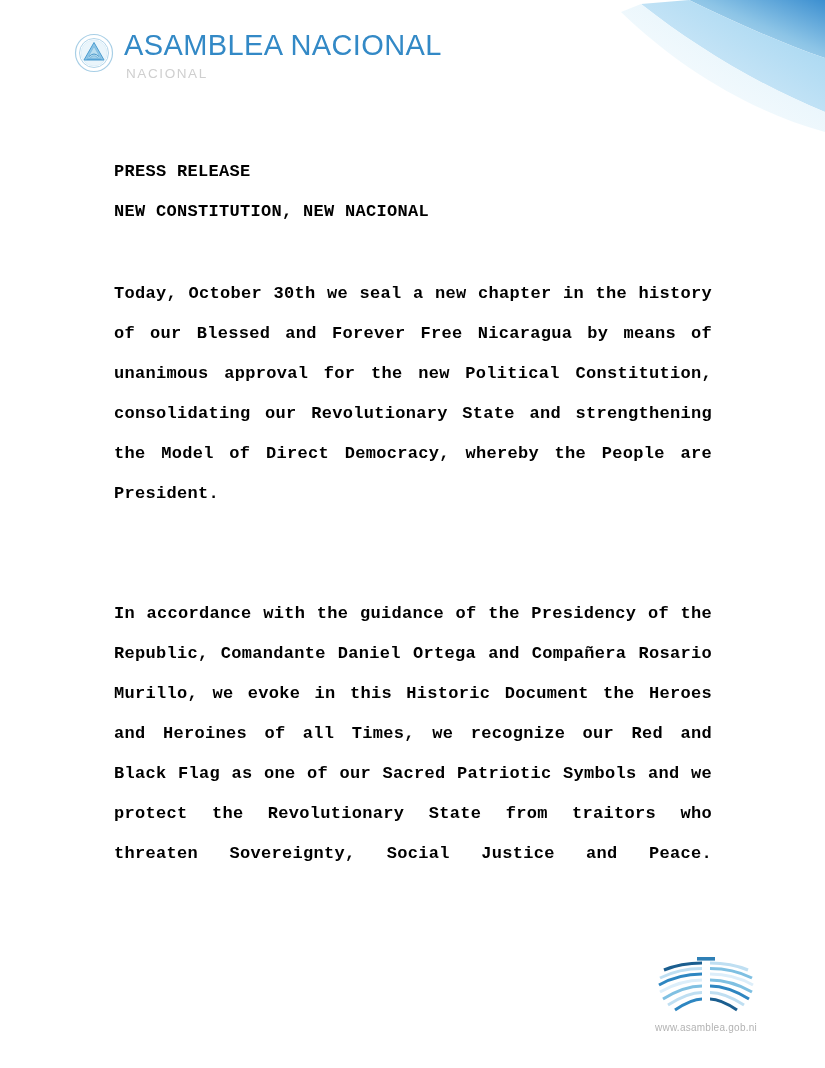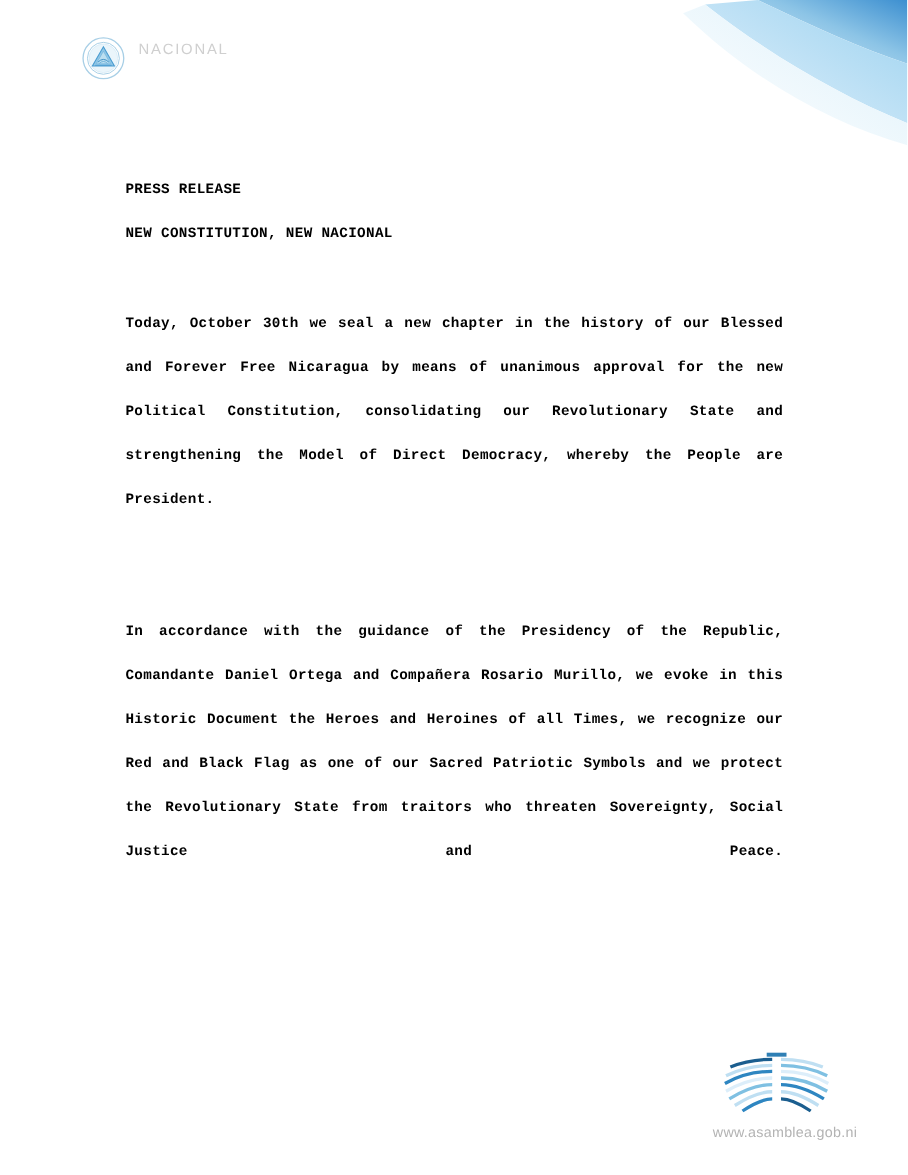--- a/index.html
+++ b/index.html
@@ -66,21 +66,21 @@
   
   #release-body {
     position: absolute;
     left: 114px;
     top: 152px;
     width: 598px;
   }
   .doc-line,
   .doc-par {
     font-family: "Liberation Mono", "DejaVu Sans Mono", monospace;
-    font-size: 13px;
+    font-size: 17px;
     font-weight: bold;
     color: #000000;
     line-height: 40px;
     margin: 0;
     letter-spacing: 0.3px;
   }
   .doc-par {
     text-align: justify;
     text-justify: inter-word;
   }
@@ -104,21 +104,21 @@
   #assembly-globe-icon {
     width: 104px;
     height: 62px;
     display: block;
     margin: 0 auto;
   }
   #footer-url {
     display: block;
     margin-top: 6px;
     font-family: "Liberation Sans", sans-serif;
-    font-size: 13px;
+    font-size: 10px;
     letter-spacing: 0.25px;
     color: #b3b3b3;
     white-space: nowrap;
   }
 </style>
 </head>
 <body>
 
 <svg id="corner-swoosh" viewBox="0 0 240 150" preserveAspectRatio="none">
   <defs>
@@ -153,20 +153,21 @@
     <circle cx="20" cy="20" r="14.5" fill="#ffffff" stroke="#a8cfe6" stroke-width="0.9"></circle>
     <circle cx="20" cy="20" r="13" fill="#eaf5fb" stroke="#cde6f4" stroke-width="0.5"></circle>
     <path d="M20 9.5 L30 27 L10 27 Z" fill="#8fc6e6" stroke="#4a9cd0" stroke-width="1"></path>
     <path d="M20 13.5 L26.5 25 L13.5 25 Z" fill="#bcdff0" stroke="#6fb2dc" stroke-width="0.6"></path>
     <path d="M15 23.5 q5 -5 10 0" fill="none" stroke="#3d8fc4" stroke-width="0.9"></path>
     <path d="M16.3 24.6 q3.7 -3.4 7.4 0" fill="none" stroke="#5aa5d3" stroke-width="0.7"></path>
     <line x1="12.5" y1="26.4" x2="27.5" y2="26.4" stroke="#4a9cd0" stroke-width="0.8"></line>
   </svg>
 
   <div id="letterhead-text">
+    <span id="org-name">ASAMBLEA NACIONAL</span>
     <span id="org-country">NACIONAL</span>
   </div>
 </div>
 
 <div id="release-body">
 
   <div id="heading-block">
     <p class="doc-line">PRESS RELEASE</p>
     <p class="doc-line">NEW CONSTITUTION, NEW NACIONAL</p>
   </div>

